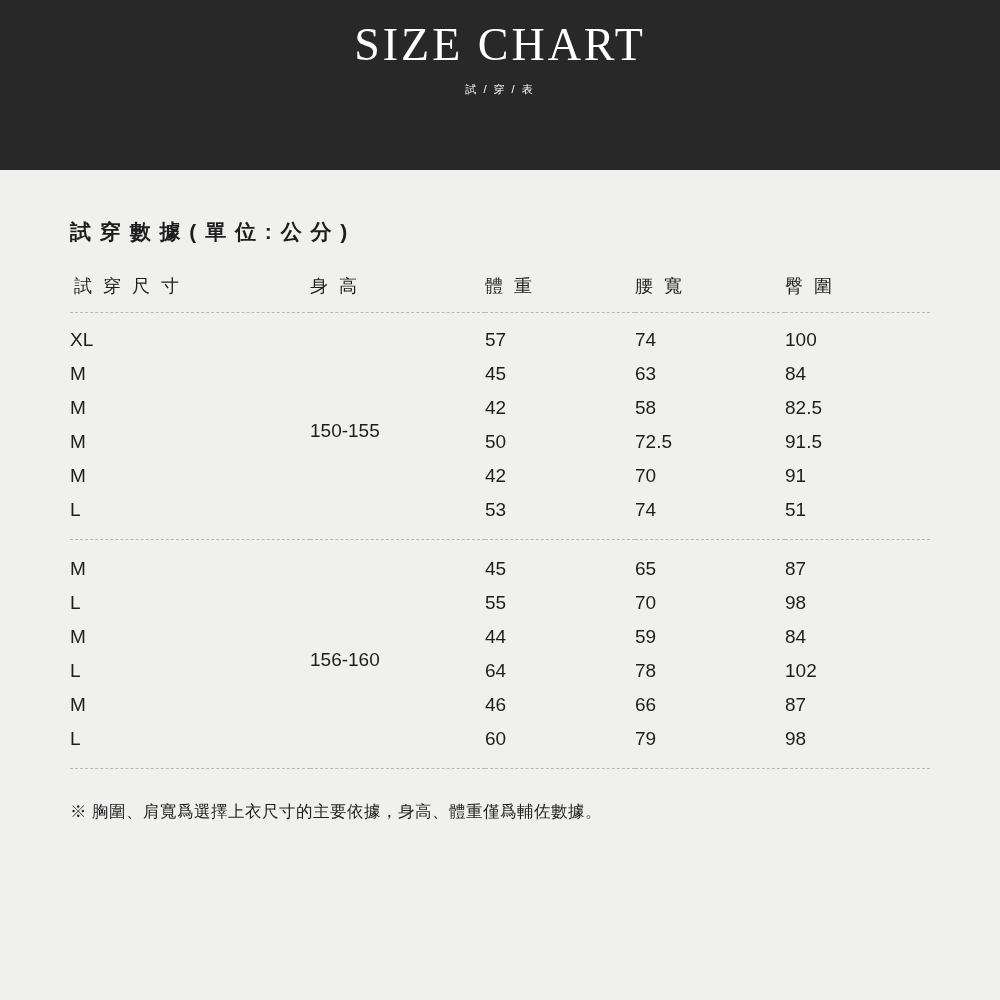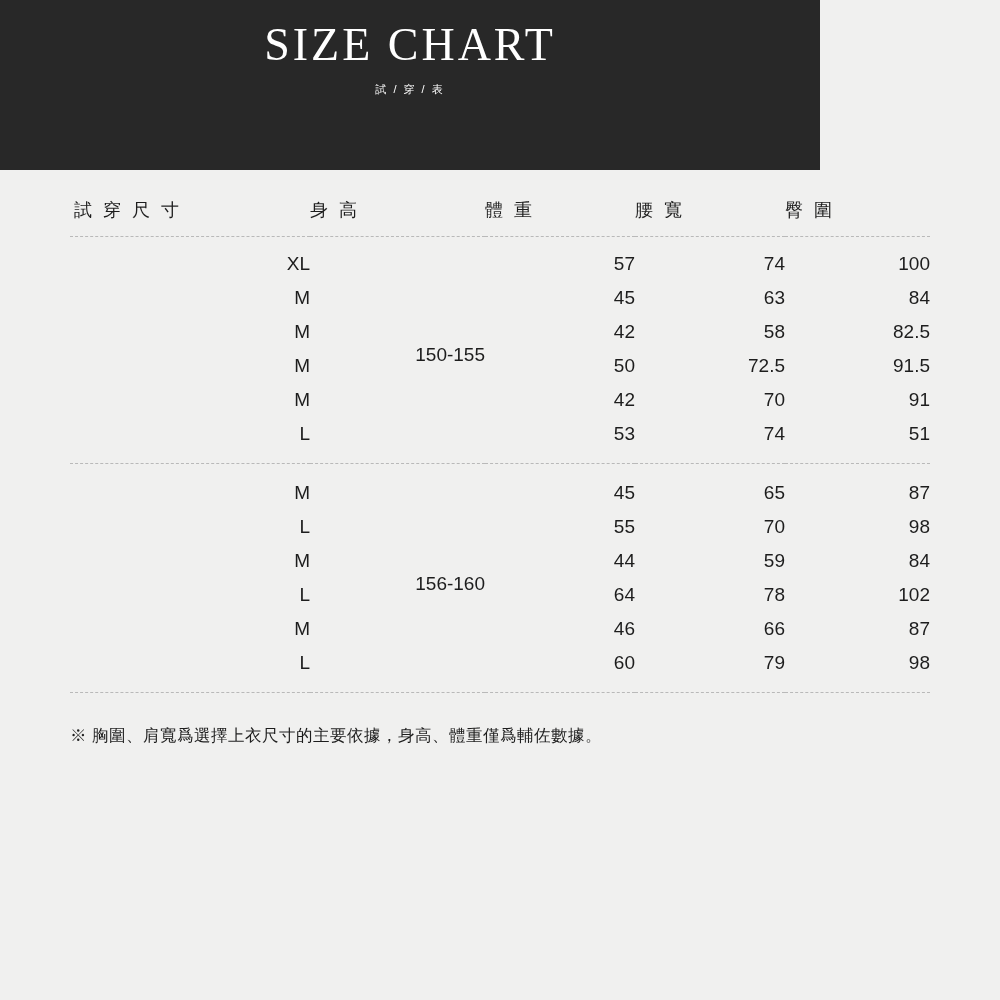--- a/index.html
+++ b/index.html
@@ -12,21 +12,21 @@
     background: #f0f0ef;
     font-family: "Liberation Sans", sans-serif;
     color: #222;
     overflow: hidden;
   }
 
   
   .header {
     background: #282828;
     height: 170px;
-    width: 820px;
+    width: 1000px;
     display: flex;
     flex-direction: column;
     align-items: center;
     justify-content: flex-start;
     box-sizing: border-box;
     padding-top: 22px;
   }
   .header-title {
     font-family: "Liberation Serif", serif;
     color: #ffffff;
@@ -81,21 +81,21 @@
   }
   table.size-table th.col-size {
     text-align: left;
     padding-left: 4px;
   }
   thead tr {
     border-bottom: 1px dashed #b9b9b9;
   }
   table.size-table td {
     font-size: 19px;
-    text-align: right;
+    text-align: left;
     padding: 6px 0;
     color: #1d1d1d;
     font-family: "Liberation Sans", sans-serif;
   }
   td.cell-size {
     text-align: left;
     padding-left: 56px;
   }
   td.cell-height {
     font-size: 19px;
@@ -128,20 +128,21 @@
 </head>
 <body>
 
 <div class="header">
   <div class="header-title">SIZE CHART</div>
   <div class="header-sub">試 / 穿 / 表</div>
 </div>
 
 <div class="sheet">
 
+  <div class="section-title">試 穿 數 據 ( 單 位 : 公 分 )</div>
 
   <table class="size-table">
     <colgroup>
       <col style="width:240px">
       <col style="width:175px">
       <col style="width:150px">
       <col style="width:150px">
       <col style="width:145px">
     </colgroup>
     <thead>

